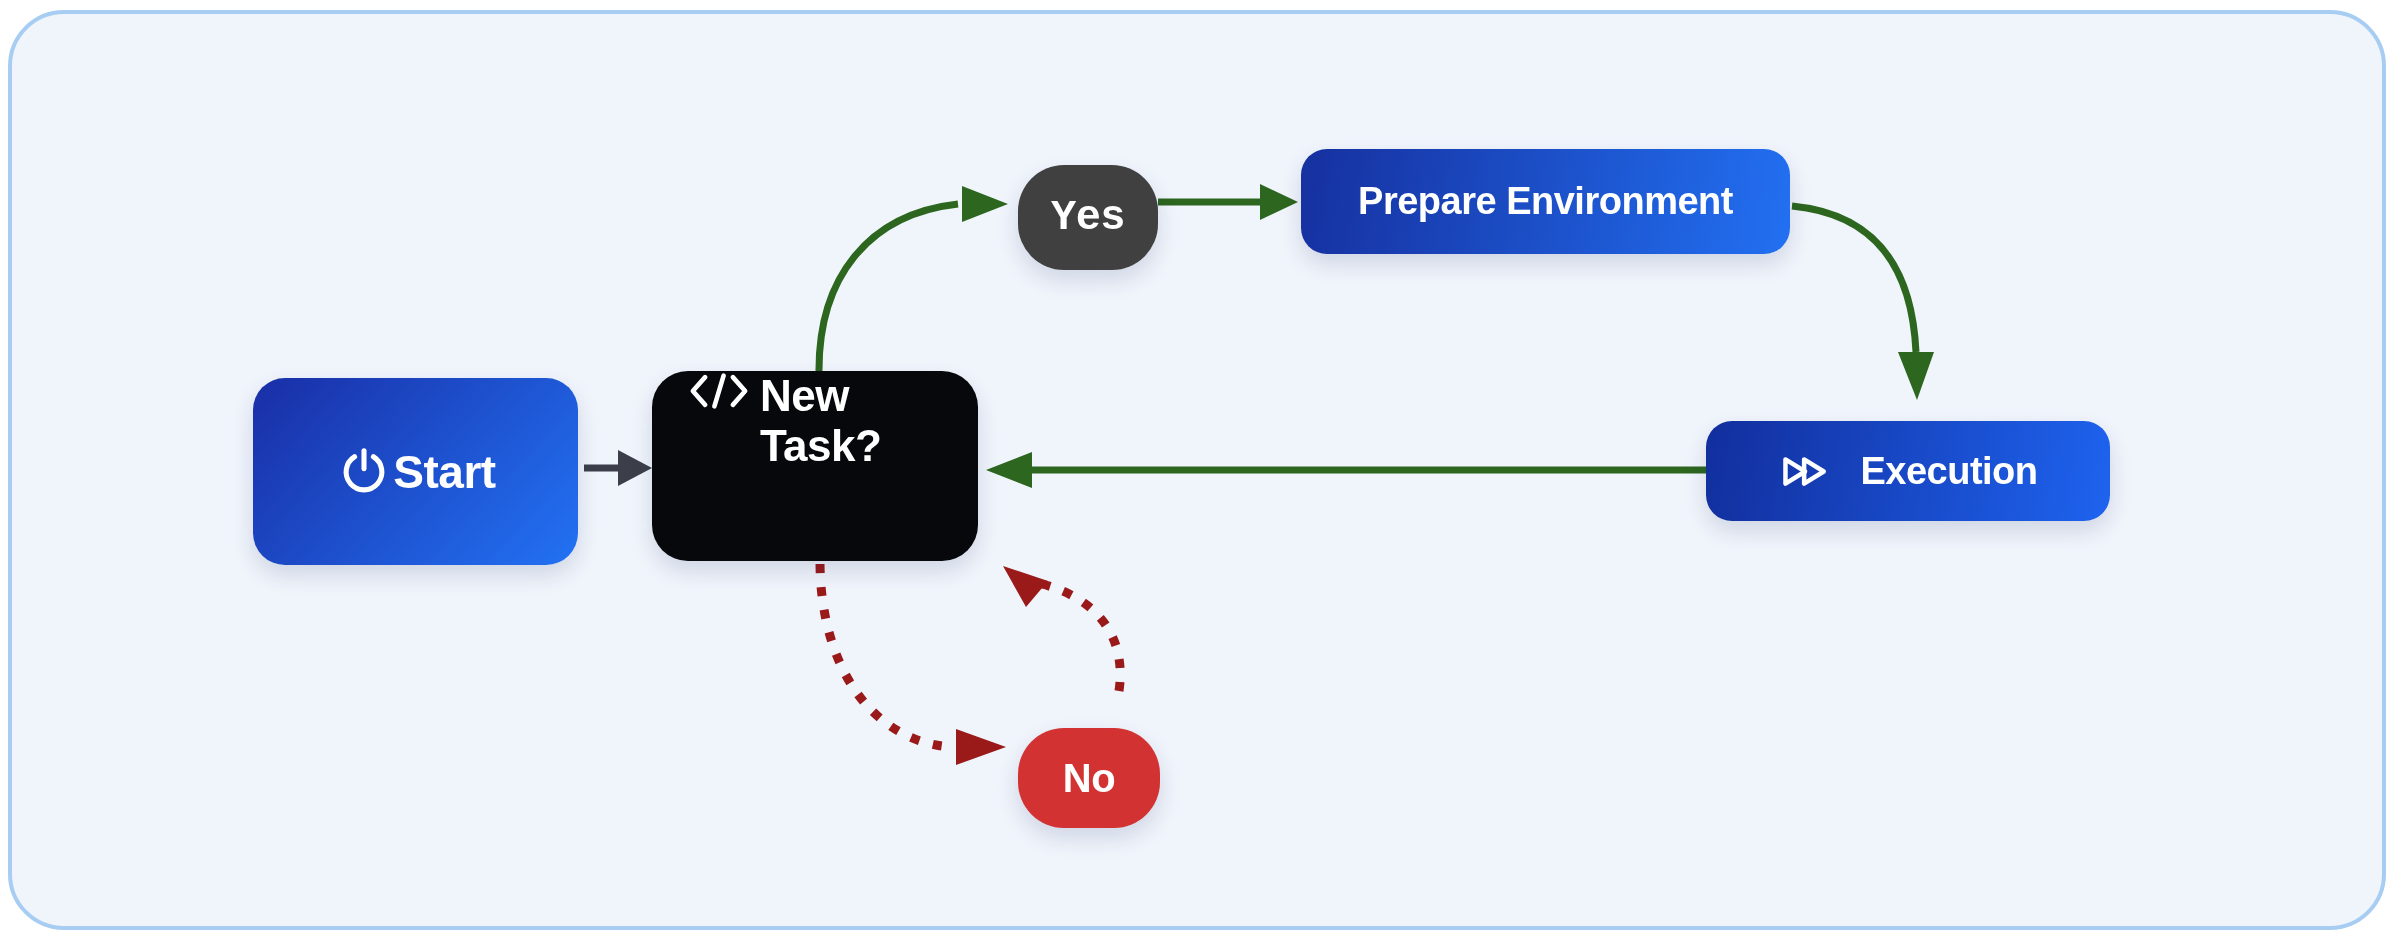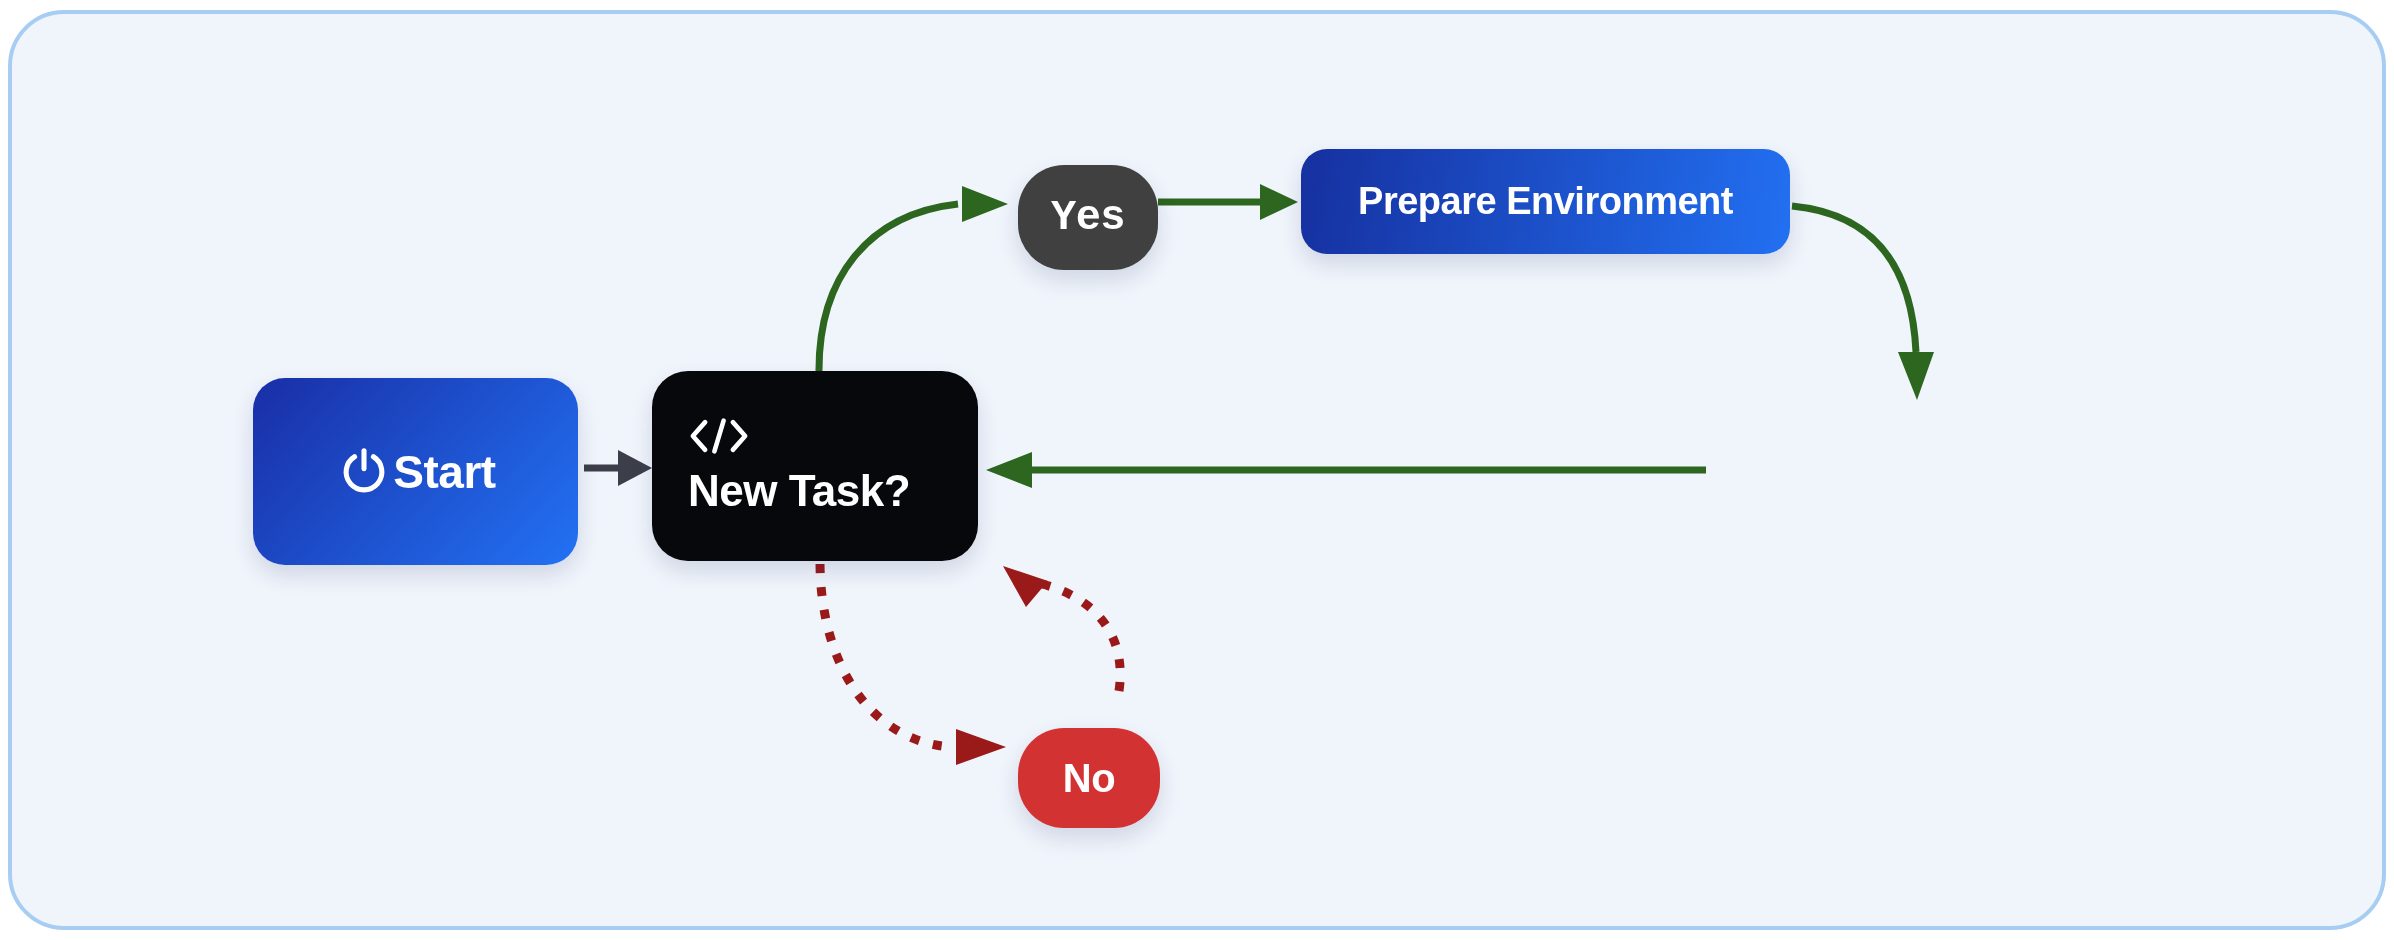--- a/index.html
+++ b/index.html
@@ -23,21 +23,21 @@
     color:#ffffff;font-weight:700;letter-spacing:-0.5px;
     box-shadow:0 10px 22px rgba(15,35,90,.14);
   }
   .node .icon{display:flex;align-items:center;justify-content:center;}
   #n-start{
     left:253px;top:378px;width:325px;height:187px;border-radius:32px;
     background:linear-gradient(133deg,#192ea6 0%,#2272f4 100%);font-size:46px;
   }
   #n-newtask{
     left:652px;top:371px;width:326px;height:190px;border-radius:36px;box-sizing:border-box;
-    background:#07080c;flex-direction:column;align-items:flex-start;justify-content:center;
+    background:#07080c;flex-direction:row;align-items:flex-start;justify-content:center;
     padding-left:36px;gap:10px;font-size:44px;
   }
   #n-yes{
     left:1018px;top:165px;width:140px;height:105px;border-radius:46px;
     background:#404040;font-size:42px;font-family:Liberation Mono, monospace;
   }
   #n-prep{
     left:1301px;top:149px;width:489px;height:105px;border-radius:26px;
     background:linear-gradient(100deg,#16309f 0%,#2270f2 100%);font-size:38px;
   }
@@ -116,17 +116,26 @@
   </div>
 
   <div class="node" id="n-yes">
     <span>Yes</span>
   </div>
 
   <div class="node" id="n-prep">
     <span>Prepare Environment</span>
   </div>
 
+  <div class="node" id="n-exec">
+    <span class="icon">
+      <svg width="56" height="45" viewBox="0 0 30 24" fill="none" stroke="#ffffff" stroke-width="2.4" stroke-linejoin="round">
+        <path d="M4 5.5 L14.5 12 L4 18.5 Z"></path>
+        <path d="M14 5.5 L24.5 12 L14 18.5 Z"></path>
+      </svg>
+    </span>
+    <span>Execution</span>
+  </div>
 
   <div class="node" id="n-no">
     <span>No</span>
   </div>
 </div>
 
 </body></html>

